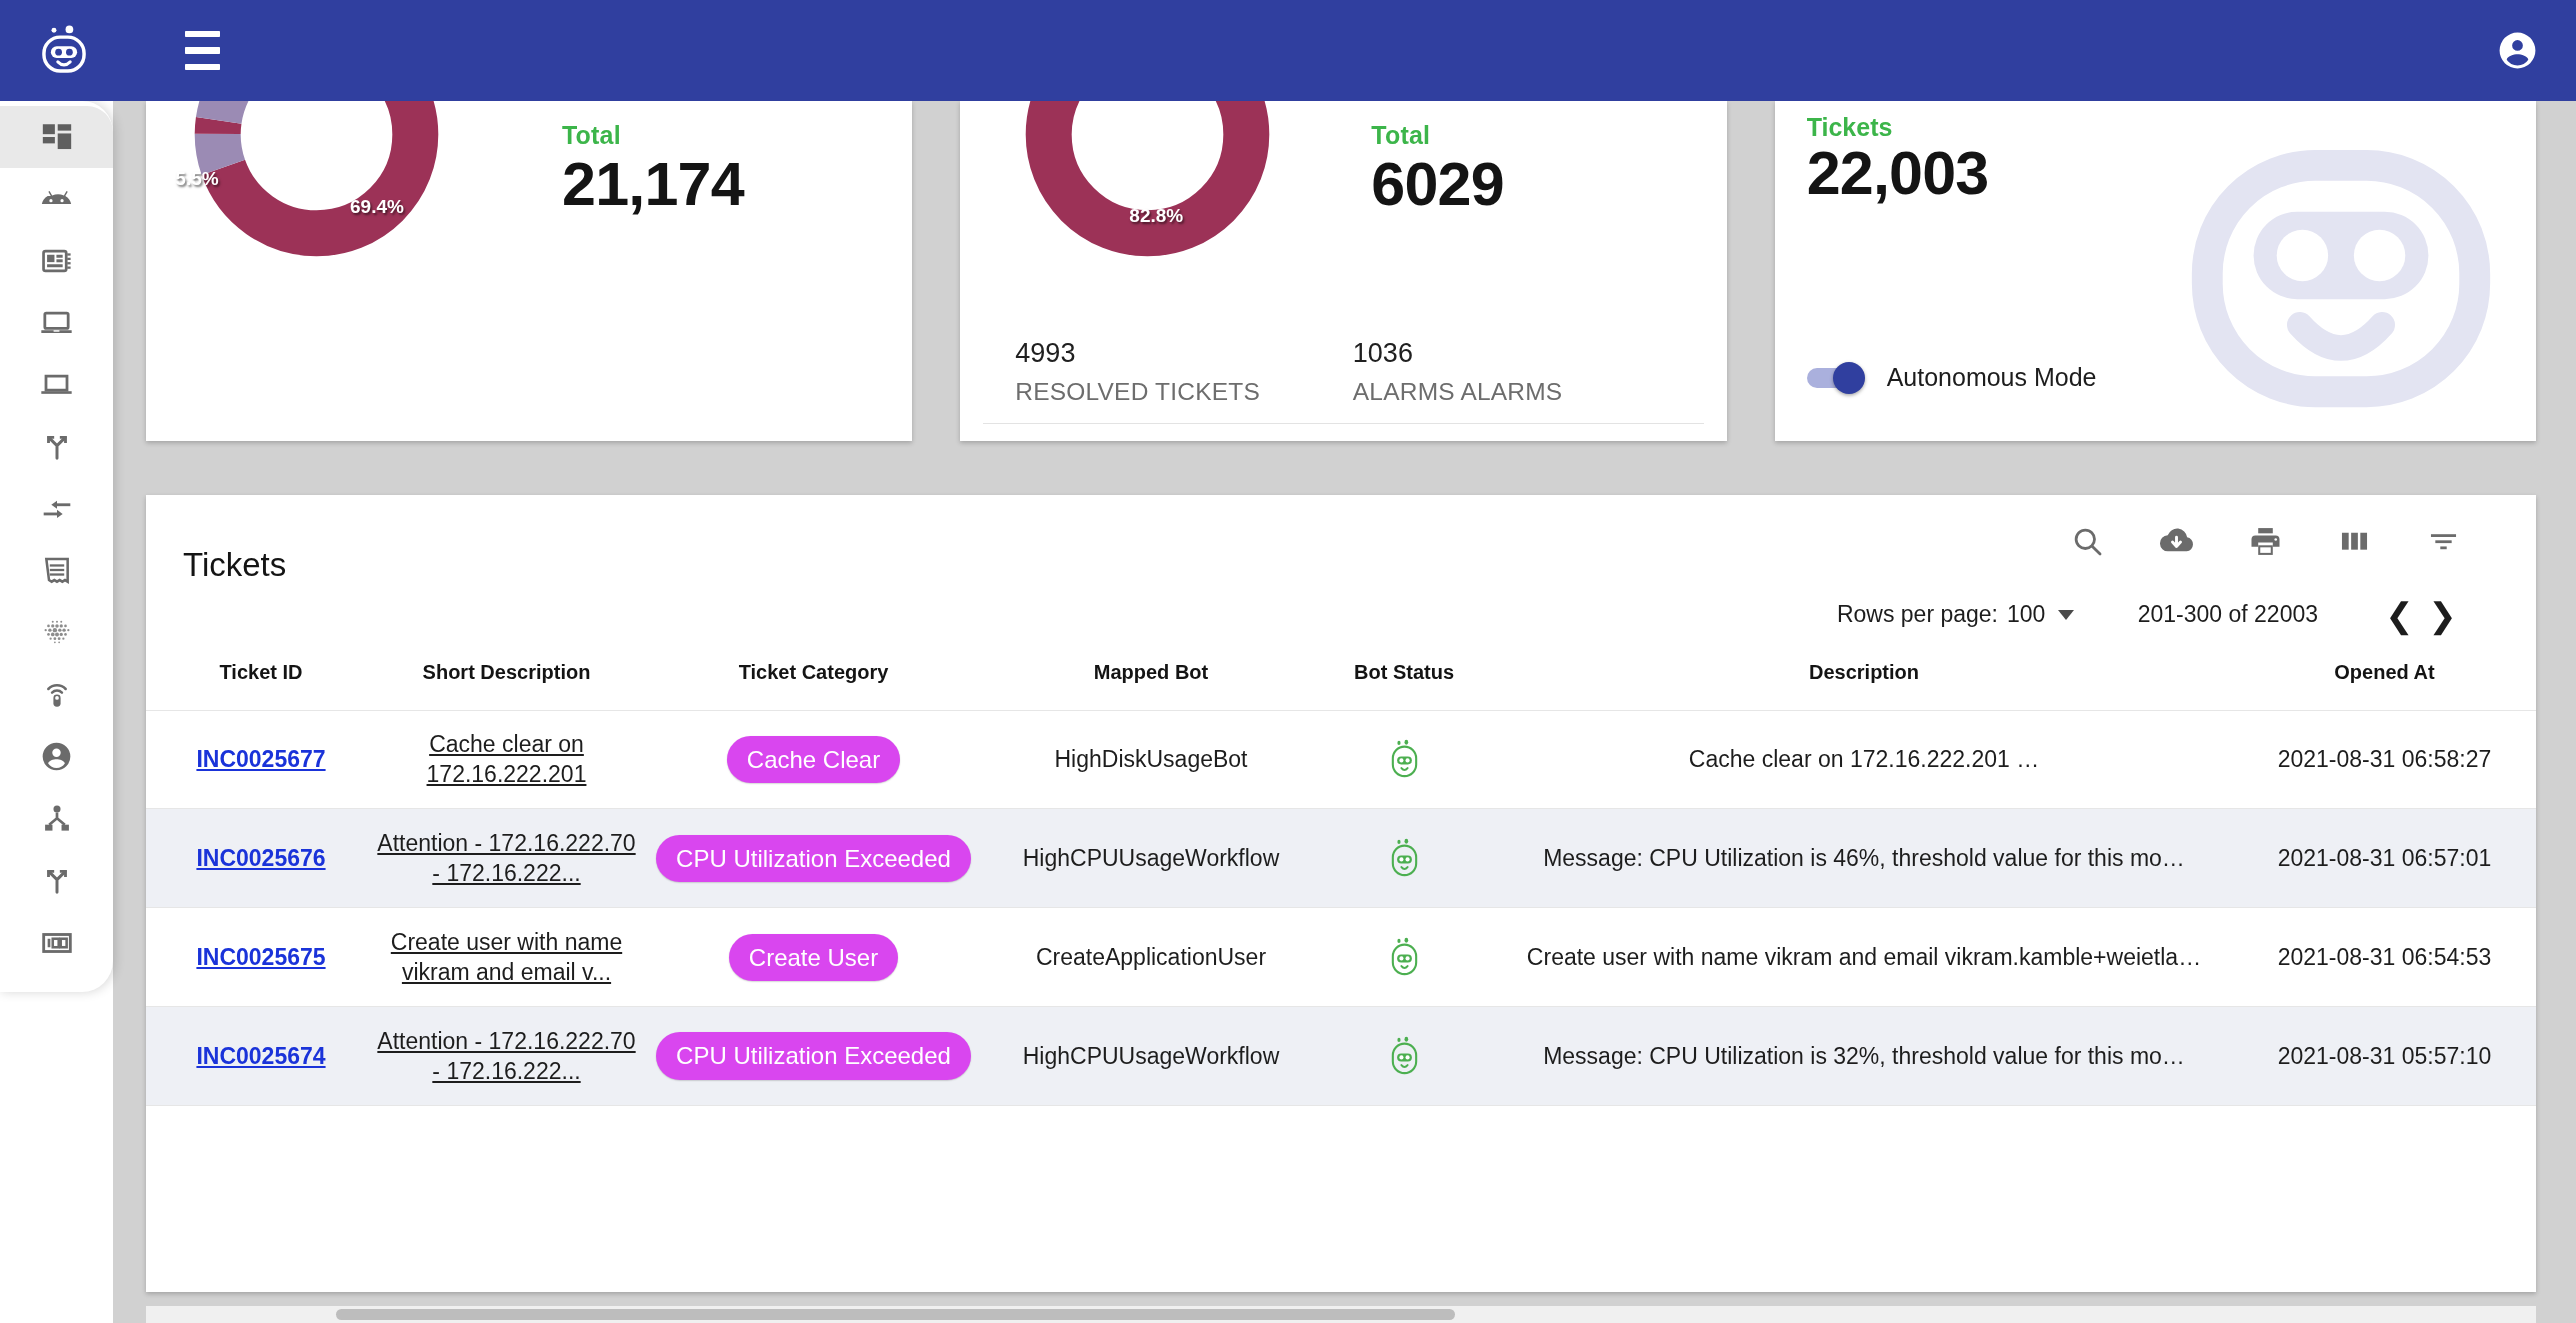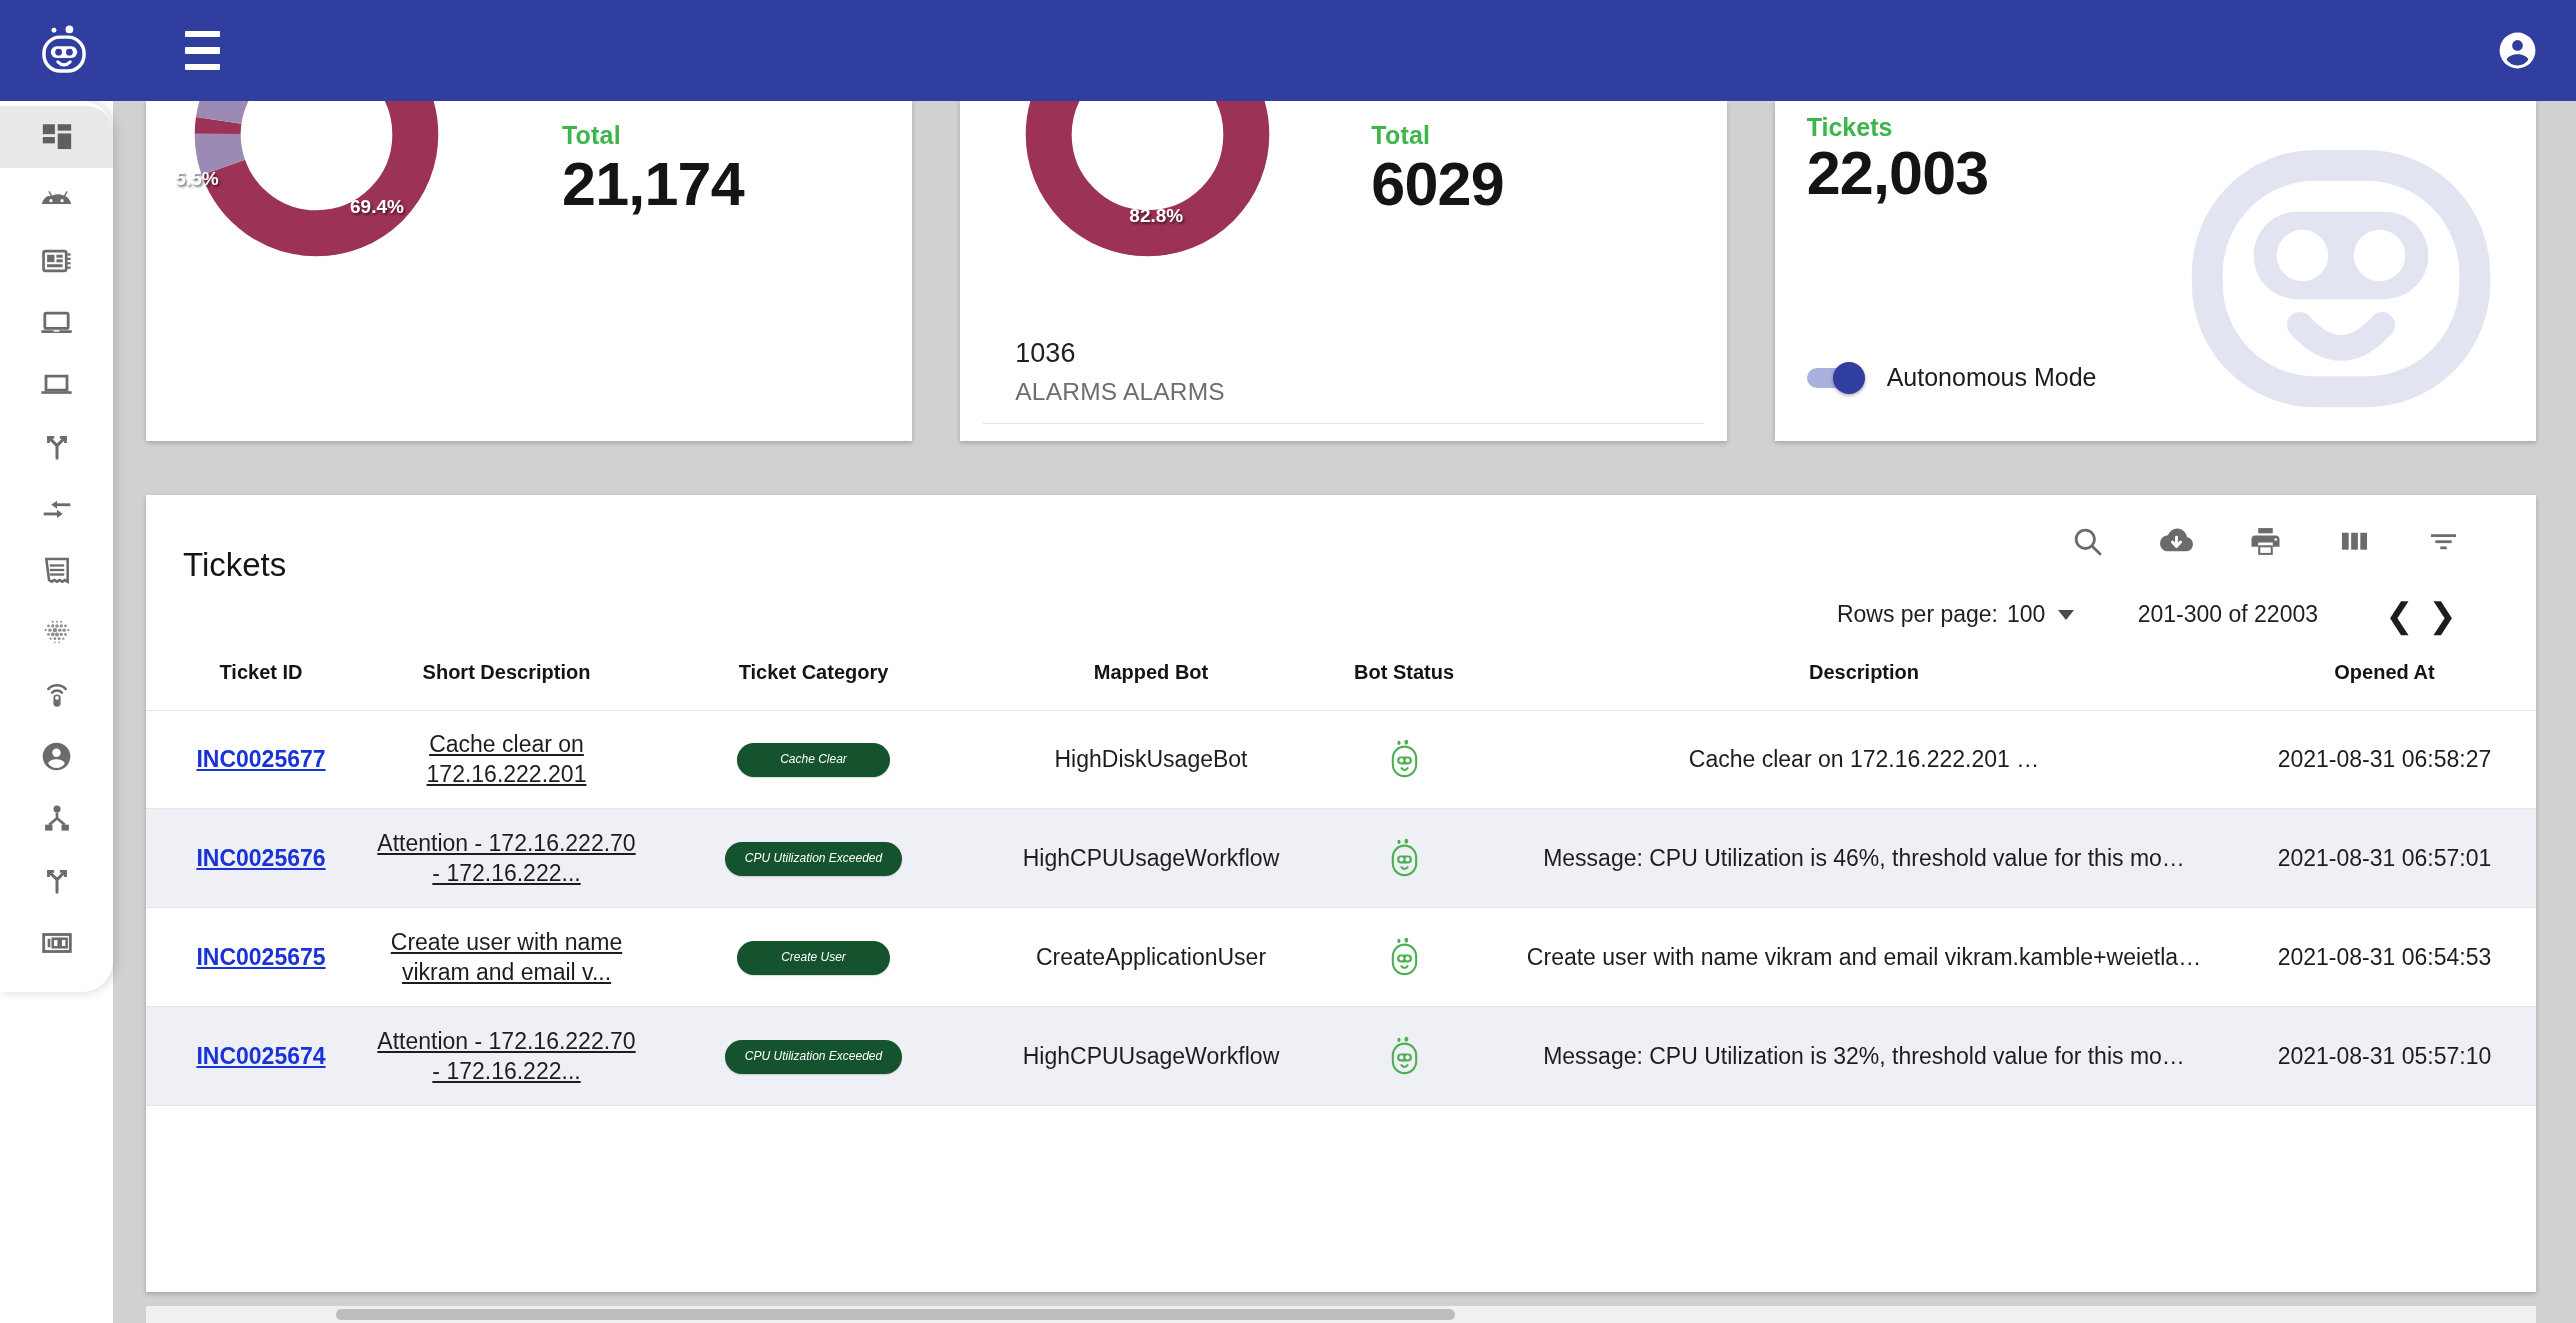--- a/index.html
+++ b/index.html
@@ -309,29 +309,28 @@
   th.col-desc  { text-align: center; }
 
   .ticket-link {
     color: #1a33d9;
     text-decoration: underline;
     cursor: pointer;
     font-size: 23px;
   }
   .chip {
     display: inline-block;
-    background: #14532d;
+    background: #d946ef;
     color: #ffffff;
     border-radius: 37px;
     padding: 10px 20px;
-    font-size: 12px;
+    font-size: 24px;
     min-width: 153px;
     line-height: 1.15;
     box-shadow: 0 0.8px 1.5px rgba(0,0,0,0.2);
-    font-style: italic;
   }
   .bot-status-icon { display: inline-block; vertical-align: middle; }
 
   
   .hscroll {
     position: absolute;
     left: 146px; bottom: 0;
     width: 2390px; height: 17px;
     background: #f0f0f0;
   }
@@ -554,20 +553,24 @@
           </g>
         </svg>
         <div class="donut-lbl" style="left:112px; top:201px;">82.8%</div>
       </div>
       <div class="total-block b">
         <div class="total-lbl">Total</div>
         <div class="total-val">6029</div>
       </div>
       <div class="sub-stats">
         <div class="sub-stat">
+          <div class="sub-stat-num">4993</div>
+          <div class="sub-stat-lbl">RESOLVED TICKETS</div>
+        </div>
+        <div class="sub-stat">
           <div class="sub-stat-num">1036</div>
           <div class="sub-stat-lbl">ALARMS ALARMS</div>
         </div>
       </div>
       <div class="sub-divider"></div>
     </div>
 
     <div class="card card-c">
       <svg class="ghost-bot" width="406" height="360" viewBox="0 0 70 70">
         <rect x="9" y="17" width="52" height="44" rx="21" fill="none" stroke="#e3e4f2" stroke-width="6"></rect>

